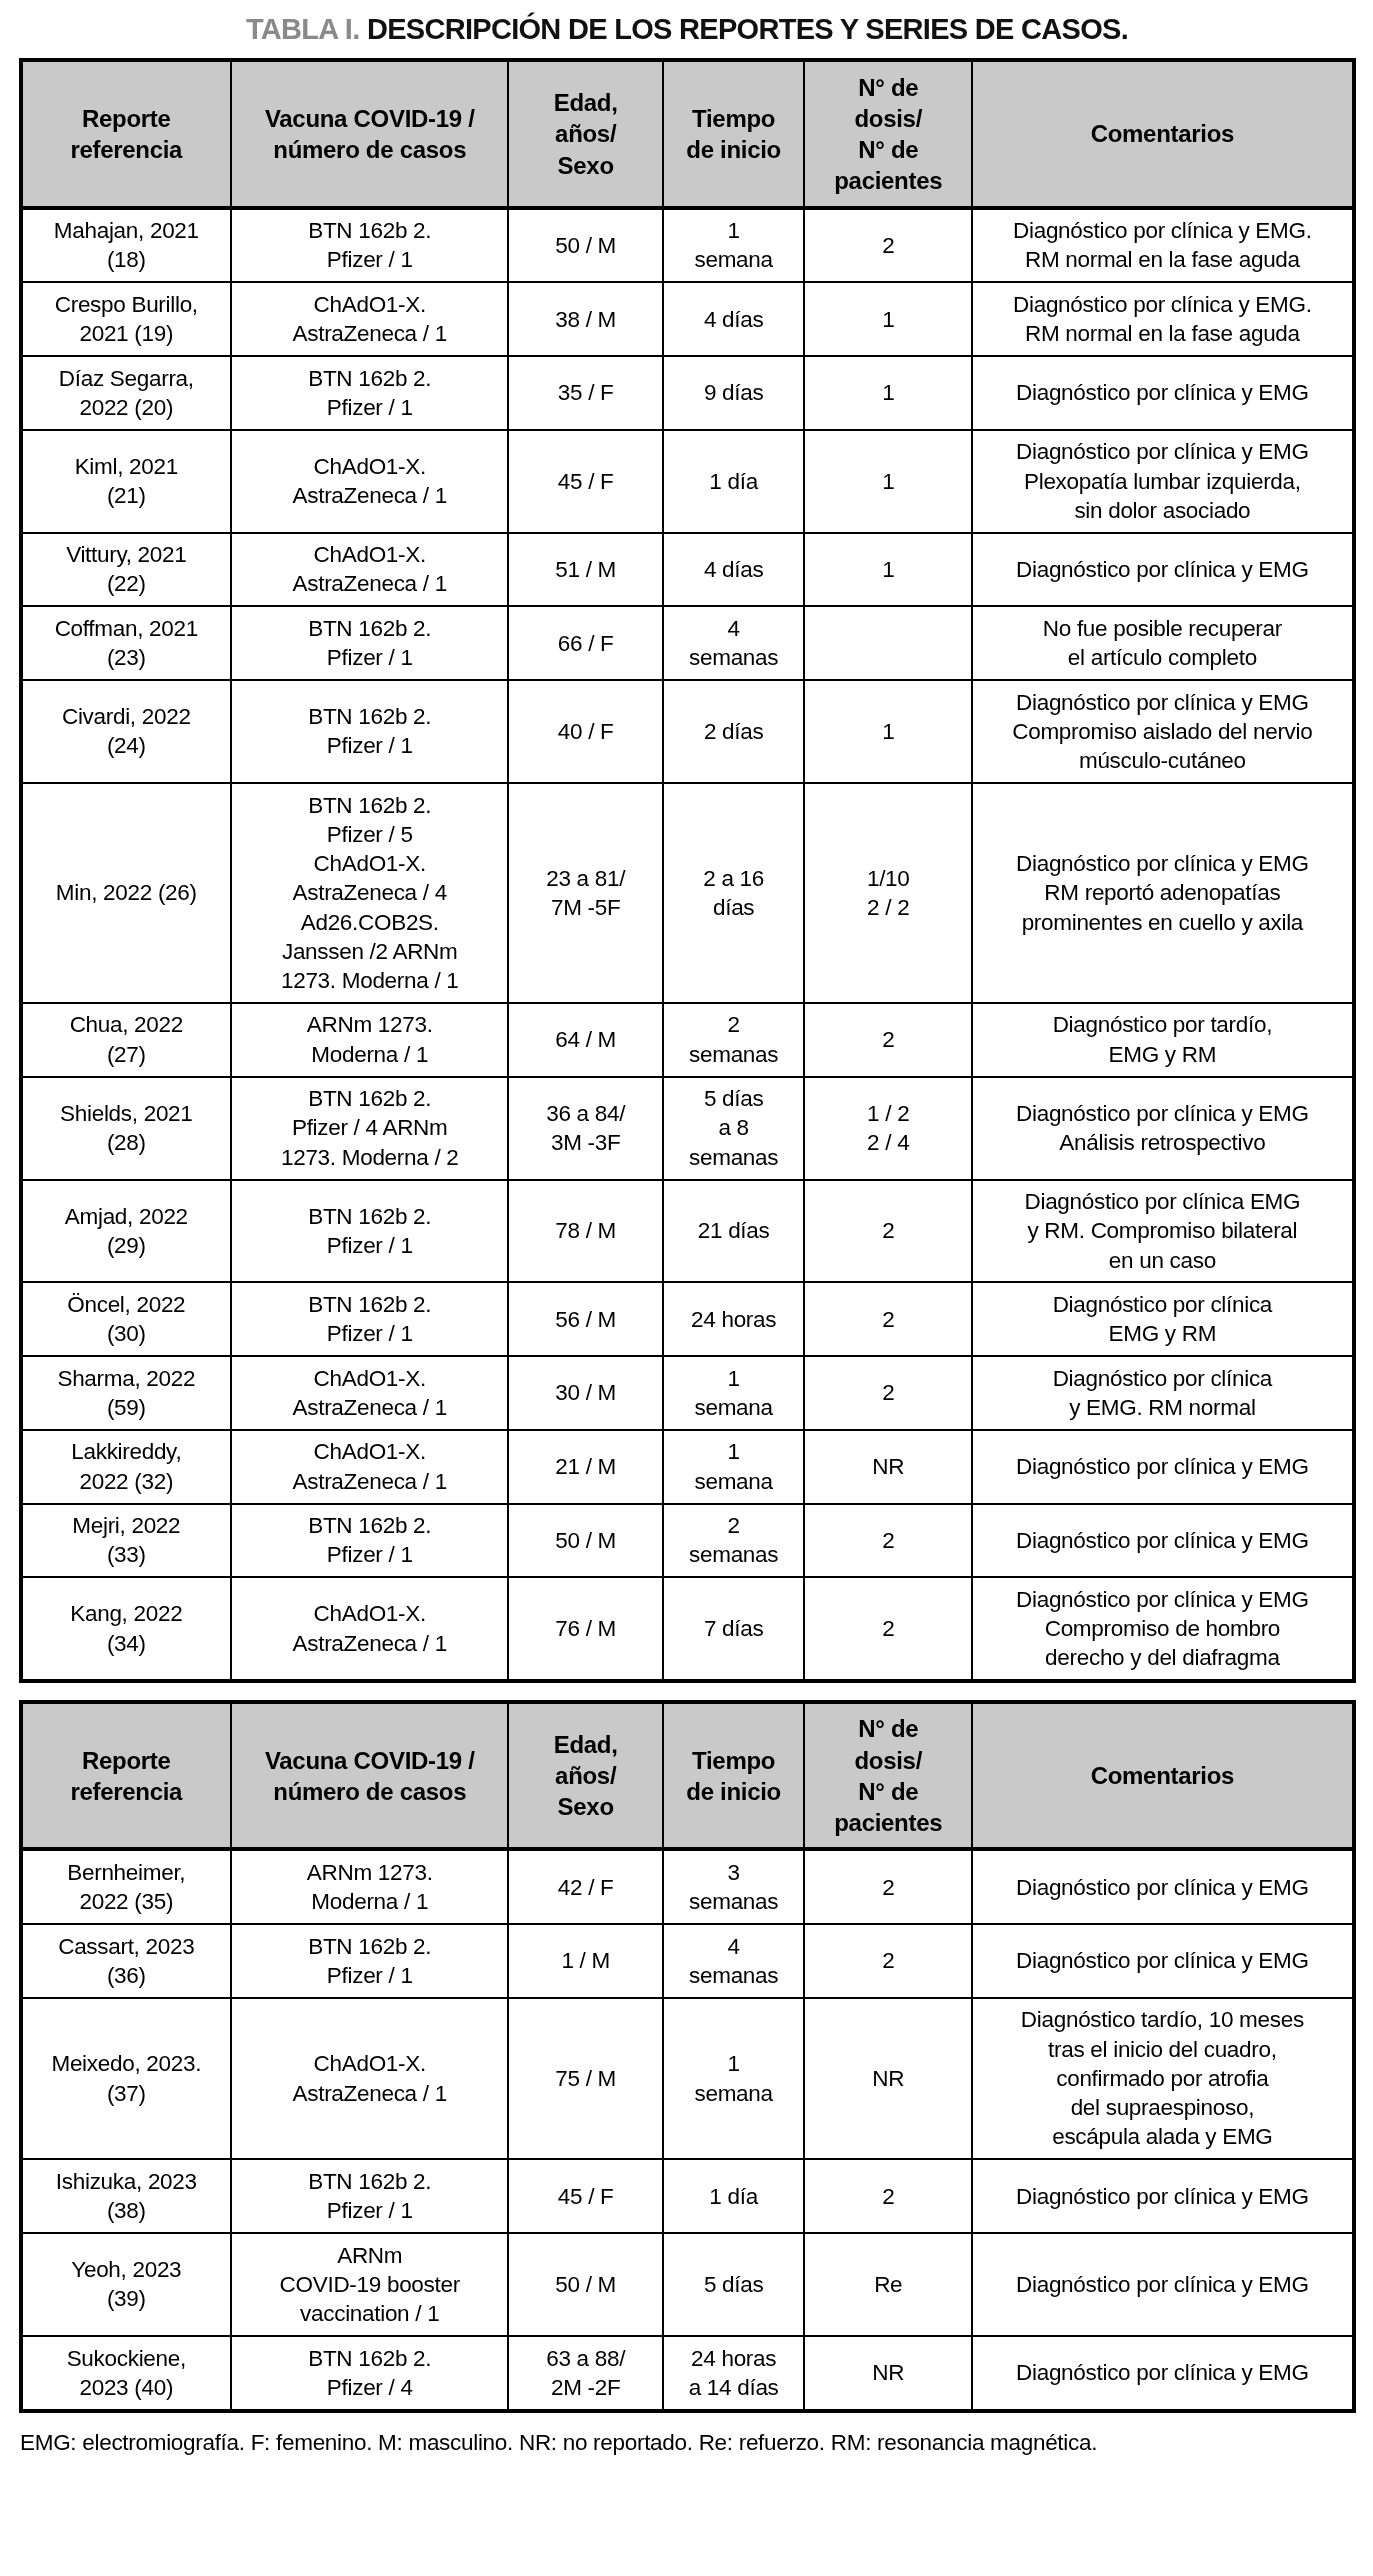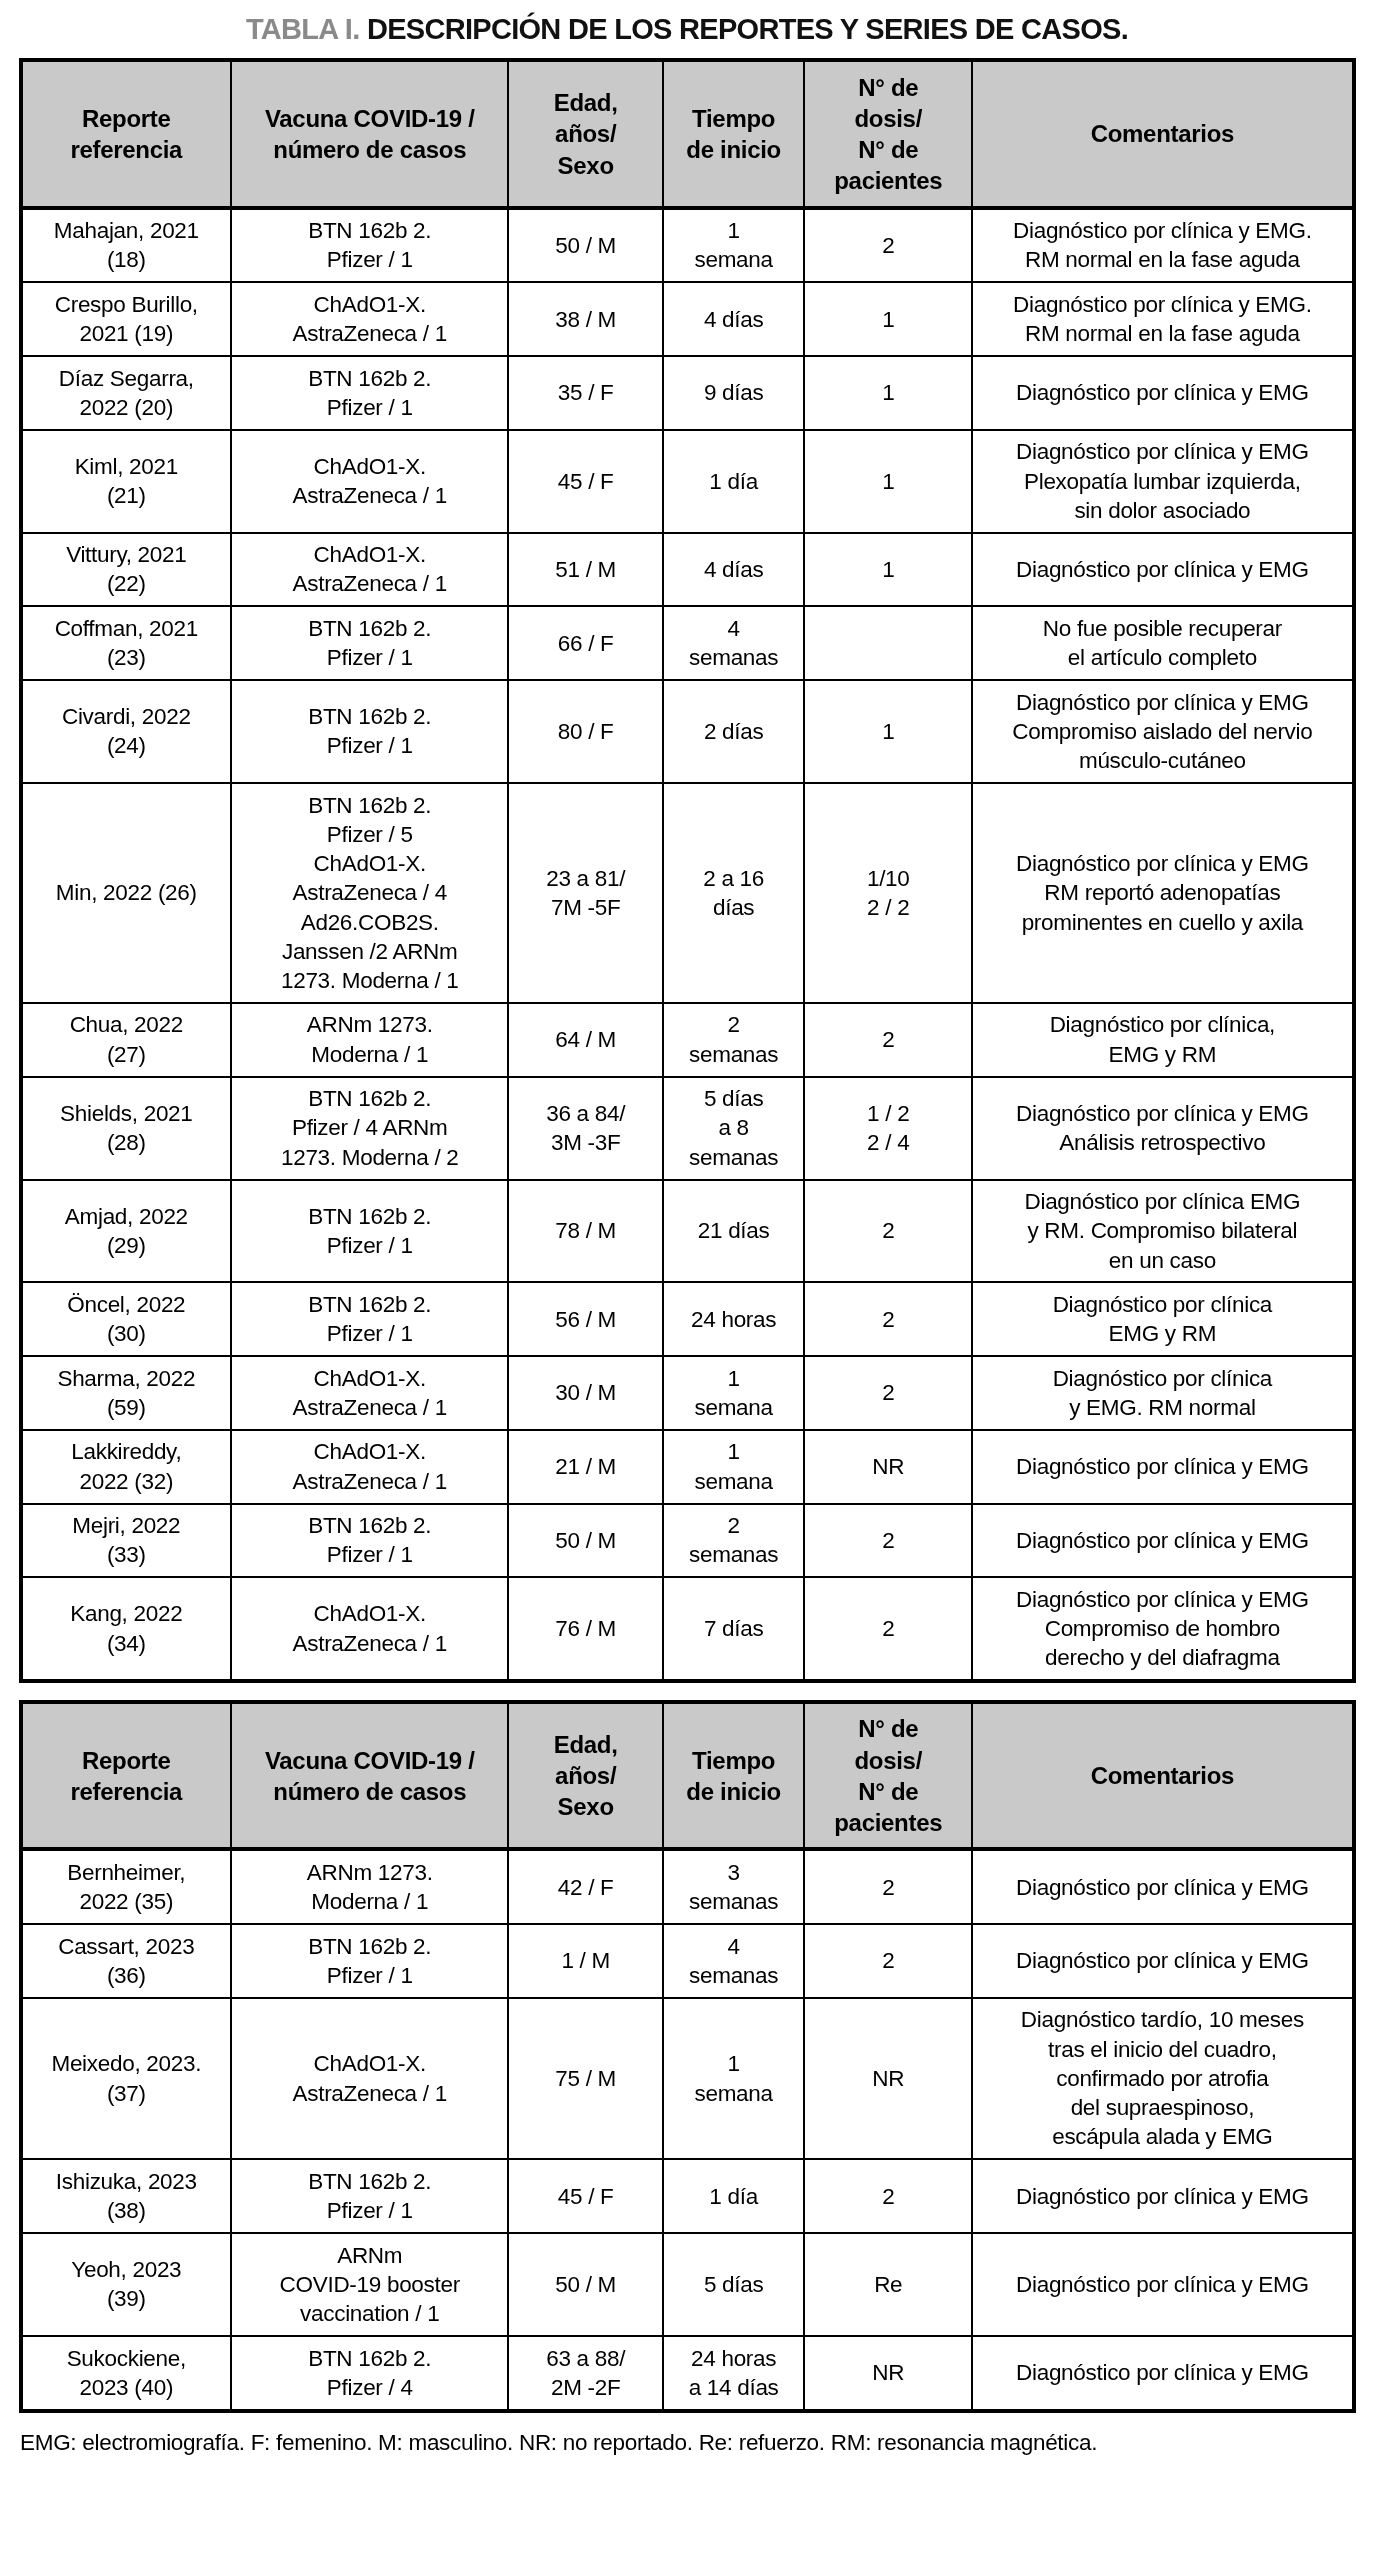--- a/index.html
+++ b/index.html
@@ -178,21 +178,21 @@
 semanas</td>
           <td></td>
           <td>No fue posible recuperar
 el artículo completo</td>
         </tr>
         <tr>
           <td>Civardi, 2022
 (24)</td>
           <td>BTN 162b 2.
 Pfizer / 1</td>
-          <td>80 / F</td>
+          <td>40 / F</td>
           <td>2 días</td>
           <td>1</td>
           <td>Diagnóstico por clínica y EMG
 Compromiso aislado del nervio
 músculo-cutáneo</td>
         </tr>
         <tr>
           <td>Min, 2022 (26)</td>
           <td>BTN 162b 2.
 Pfizer / 5
@@ -213,21 +213,21 @@
         </tr>
         <tr>
           <td>Chua, 2022
 (27)</td>
           <td>ARNm 1273.
 Moderna / 1</td>
           <td>64 / M</td>
           <td>2
 semanas</td>
           <td>2</td>
-          <td>Diagnóstico por clínica,
+          <td>Diagnóstico por tardío,
 EMG y RM</td>
         </tr>
         <tr>
           <td>Shields, 2021
 (28)</td>
           <td>BTN 162b 2.
 Pfizer / 4 ARNm
 1273. Moderna / 2</td>
           <td>36 a 84/
 3M -3F</td>

